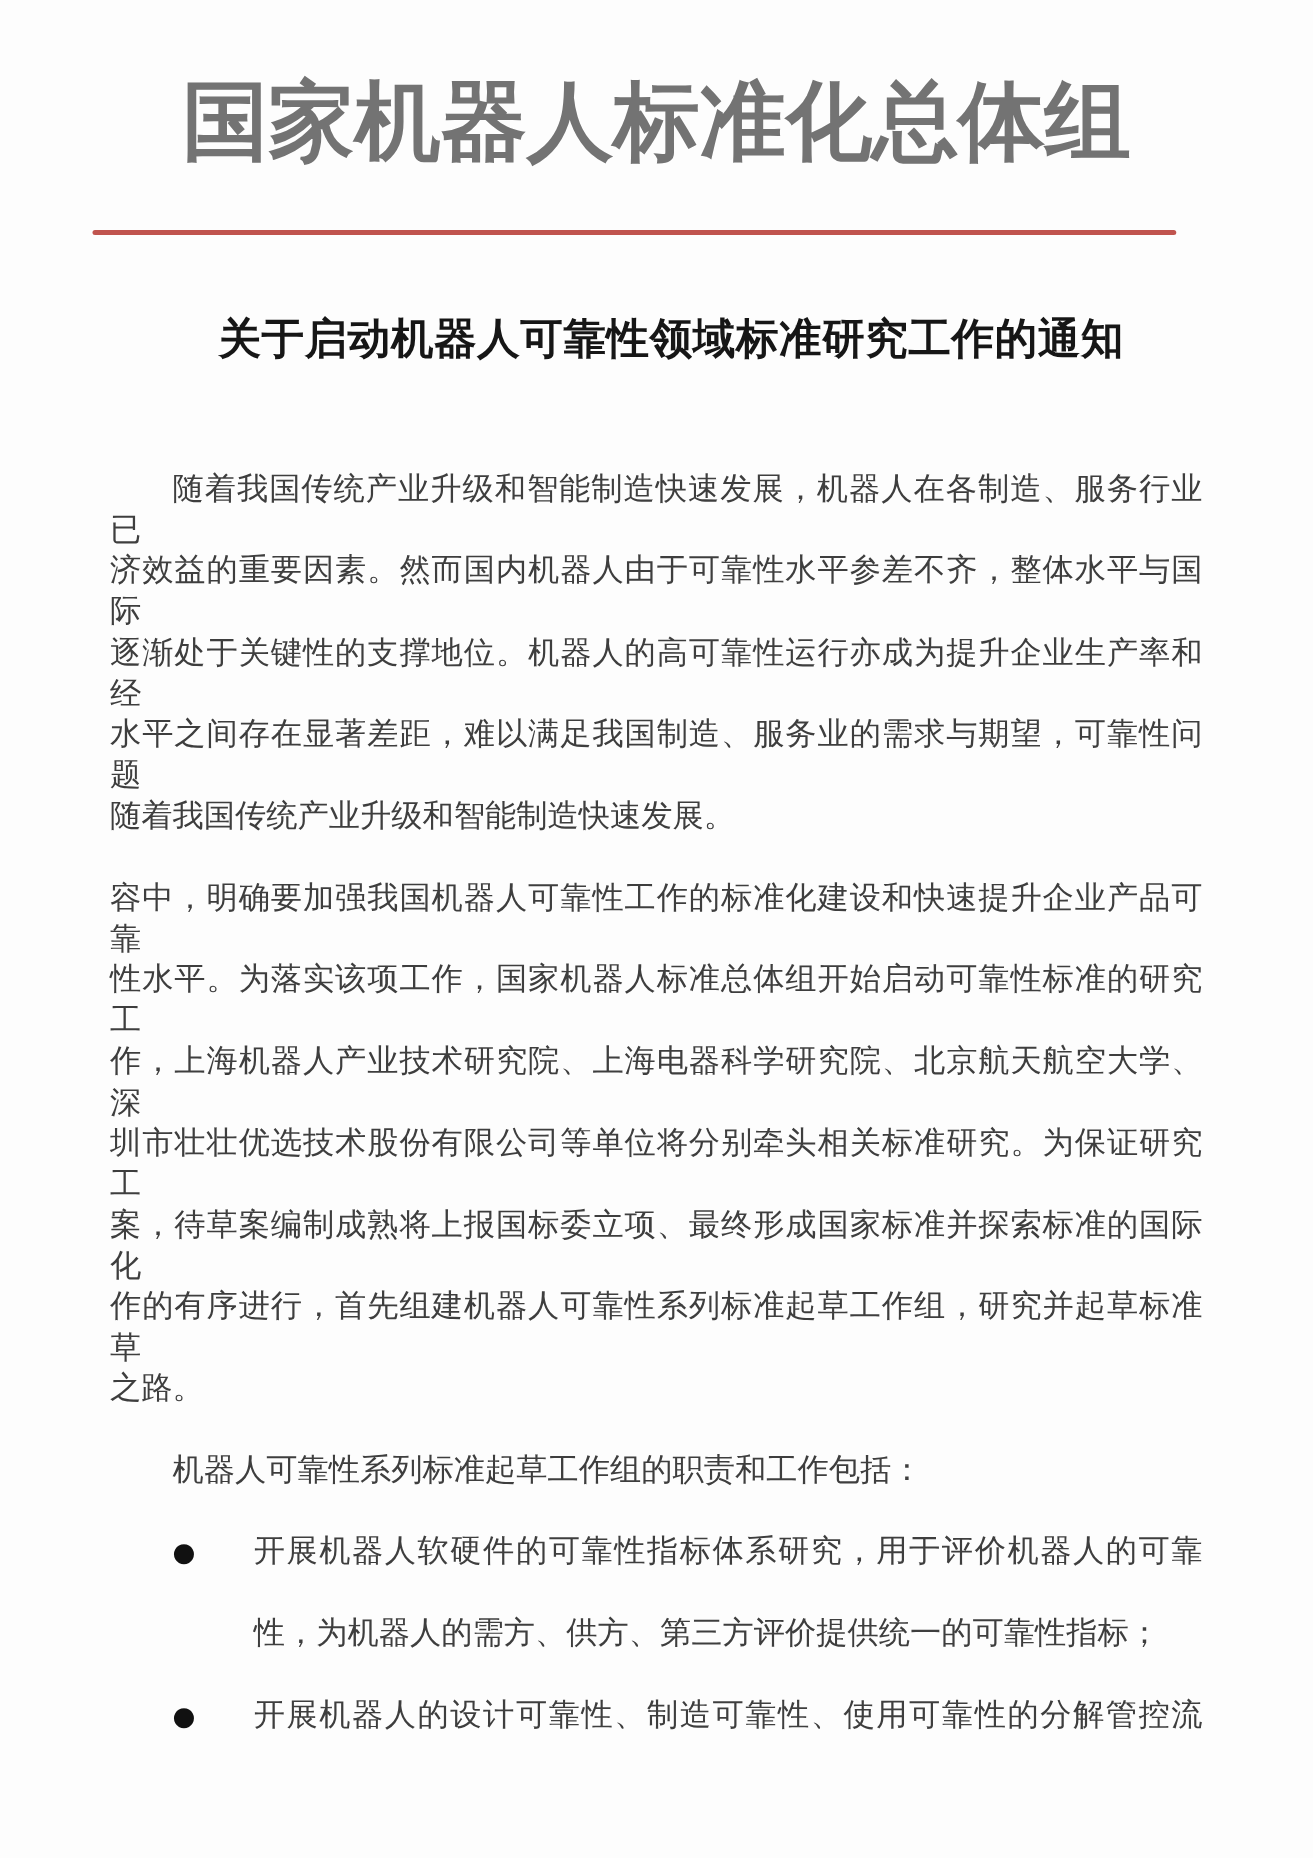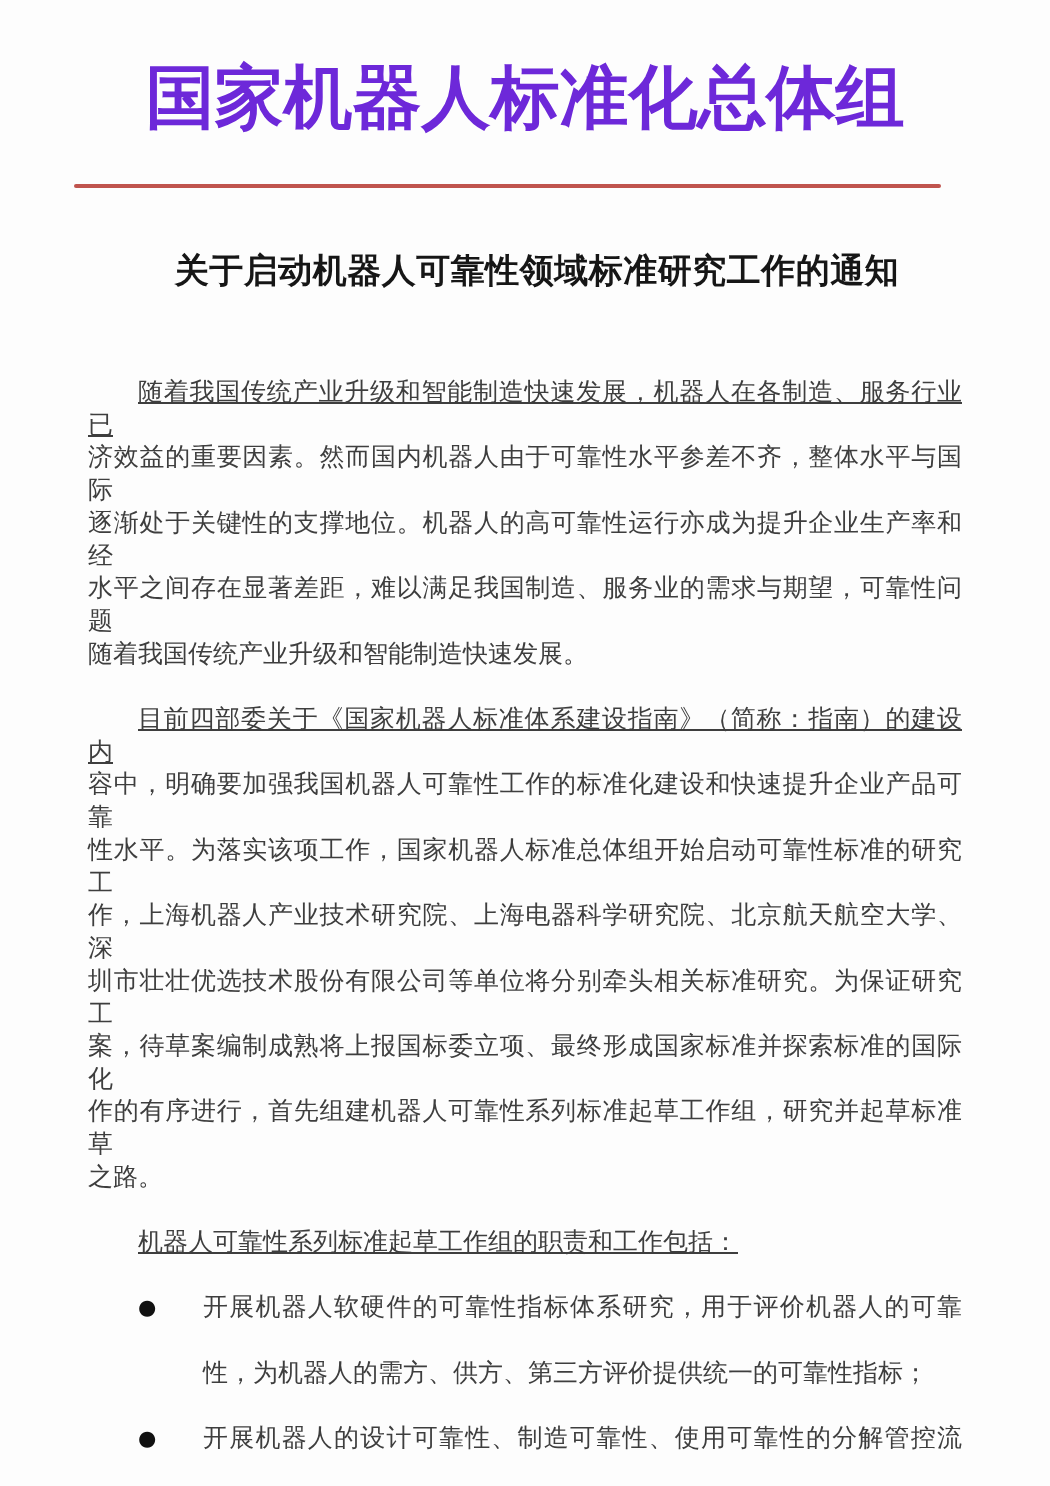--- a/index.html
+++ b/index.html
@@ -20,21 +20,21 @@
   .org-title {
     position: absolute;
     top: 52px;
     left: 0;
     width: 100%;
     margin: 0;
     text-align: center;
     font-size: 69px;
     font-weight: 800;
     letter-spacing: 0px;
-    color: #6d28d9;
+    color: #737373;
     font-family: "Liberation Serif", "DejaVu Serif", serif;
   }
   .letterhead-rule {
     position: absolute;
     top: 184px;
     left: 74px;
     width: 867px;
     height: 4px;
     background: #c0544e;
     border-radius: 2px;
@@ -67,21 +67,20 @@
     color: #3e3e3e;
     text-align: left;
     overflow: visible;
   }
   .line.j {
     text-align: justify;
     text-align-last: justify;
   }
   .line.ind {
     text-indent: 2em;
-    text-decoration: underline;
   }
   
   .line.bullet-row { position: relative; }
   .bullet-marker {
     position: absolute;
     left: 50px;
     top: 3px;
     font-size: 21px;
     line-height: 28px;
     color: #111;
@@ -113,21 +112,20 @@
   <h2 class="notice-title">关于启动机器人可靠性领域标准研究工作的通知</h2>
 
   <main class="doc-body">
 
     <div class="line j ind">随着我国传统产业升级和智能制造快速发展，机器人在各制造、服务行业已</div>
     <div class="line j">济效益的重要因素。然而国内机器人由于可靠性水平参差不齐，整体水平与国际</div>
     <div class="line j">逐渐处于关键性的支撑地位。机器人的高可靠性运行亦成为提升企业生产率和经</div>
     <div class="line j">水平之间存在显著差距，难以满足我国制造、服务业的需求与期望，可靠性问题</div>
     <div class="line">随着我国传统产业升级和智能制造快速发展。</div>
 
-    <div class="line j ind">目前四部委关于《国家机器人标准体系建设指南》（简称：指南）的建设内</div>
     <div class="line j">容中，明确要加强我国机器人可靠性工作的标准化建设和快速提升企业产品可靠</div>
     <div class="line j">性水平。为落实该项工作，国家机器人标准总体组开始启动可靠性标准的研究工</div>
     <div class="line j">作，上海机器人产业技术研究院、上海电器科学研究院、北京航天航空大学、深</div>
     <div class="line j">圳市壮壮优选技术股份有限公司等单位将分别牵头相关标准研究。为保证研究工</div>
     <div class="line j">案，待草案编制成熟将上报国标委立项、最终形成国家标准并探索标准的国际化</div>
     <div class="line j">作的有序进行，首先组建机器人可靠性系列标准起草工作组，研究并起草标准草</div>
     <div class="line">之路。</div>
 
     <div class="line ind">机器人可靠性系列标准起草工作组的职责和工作包括：</div>
 

